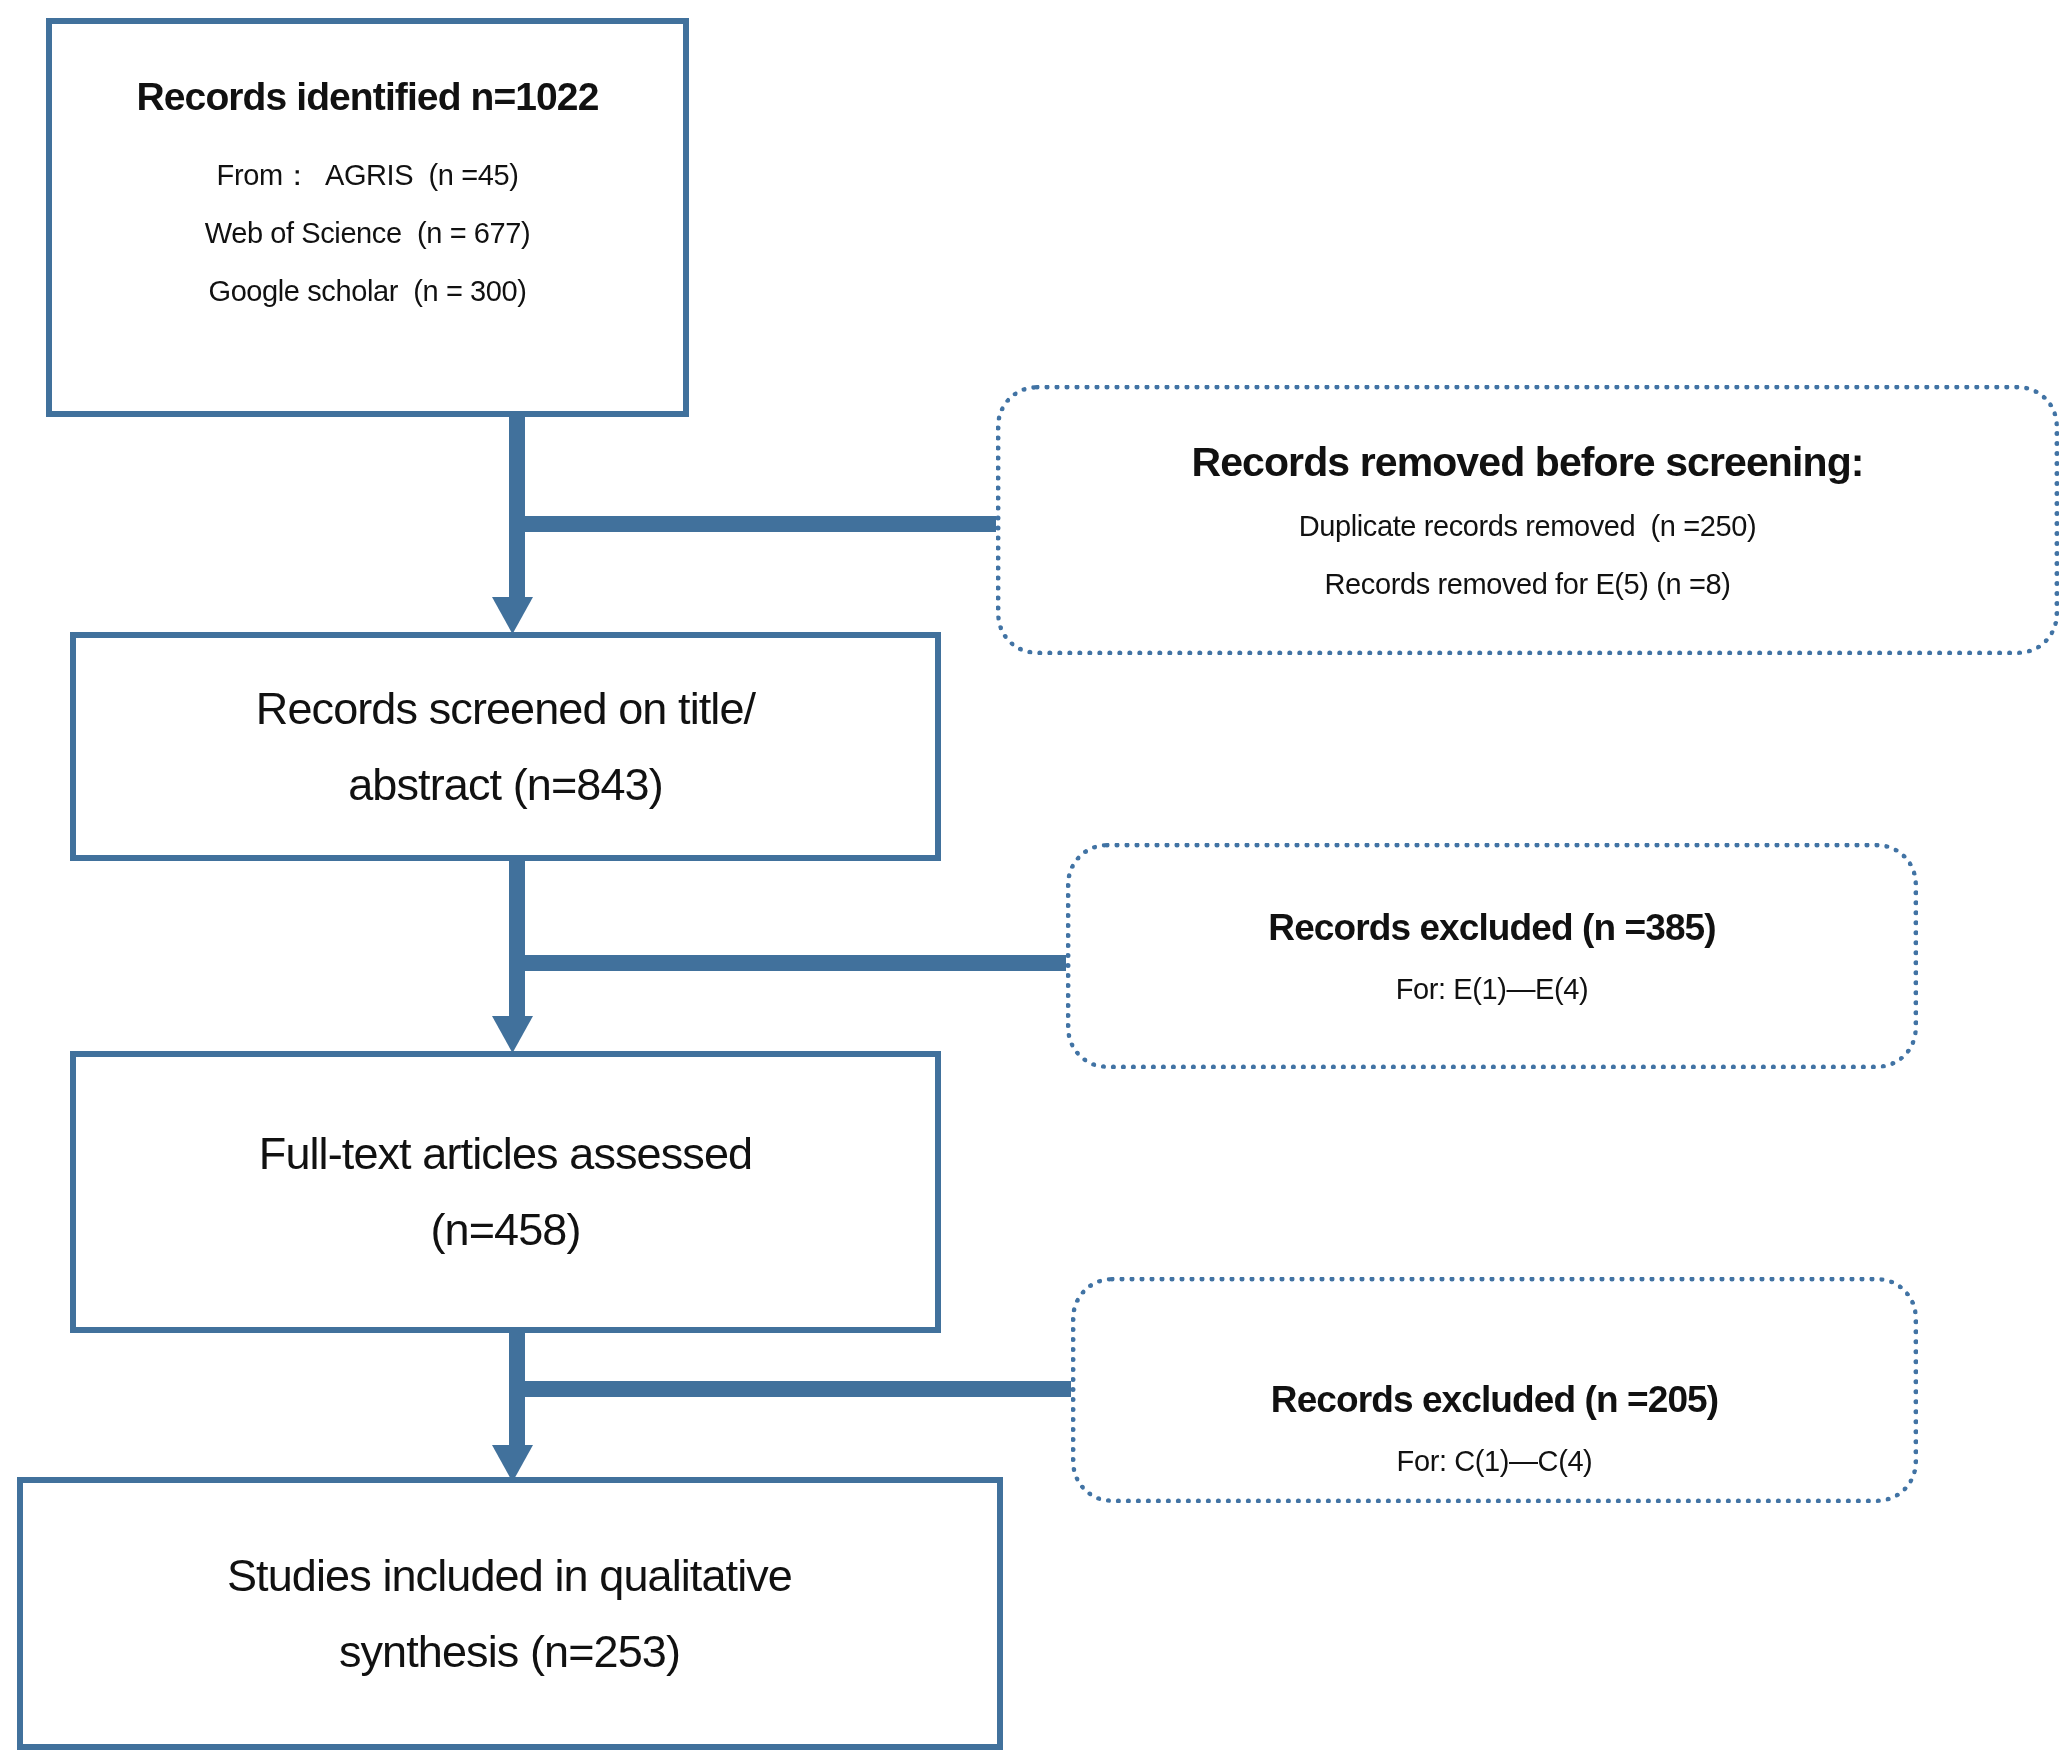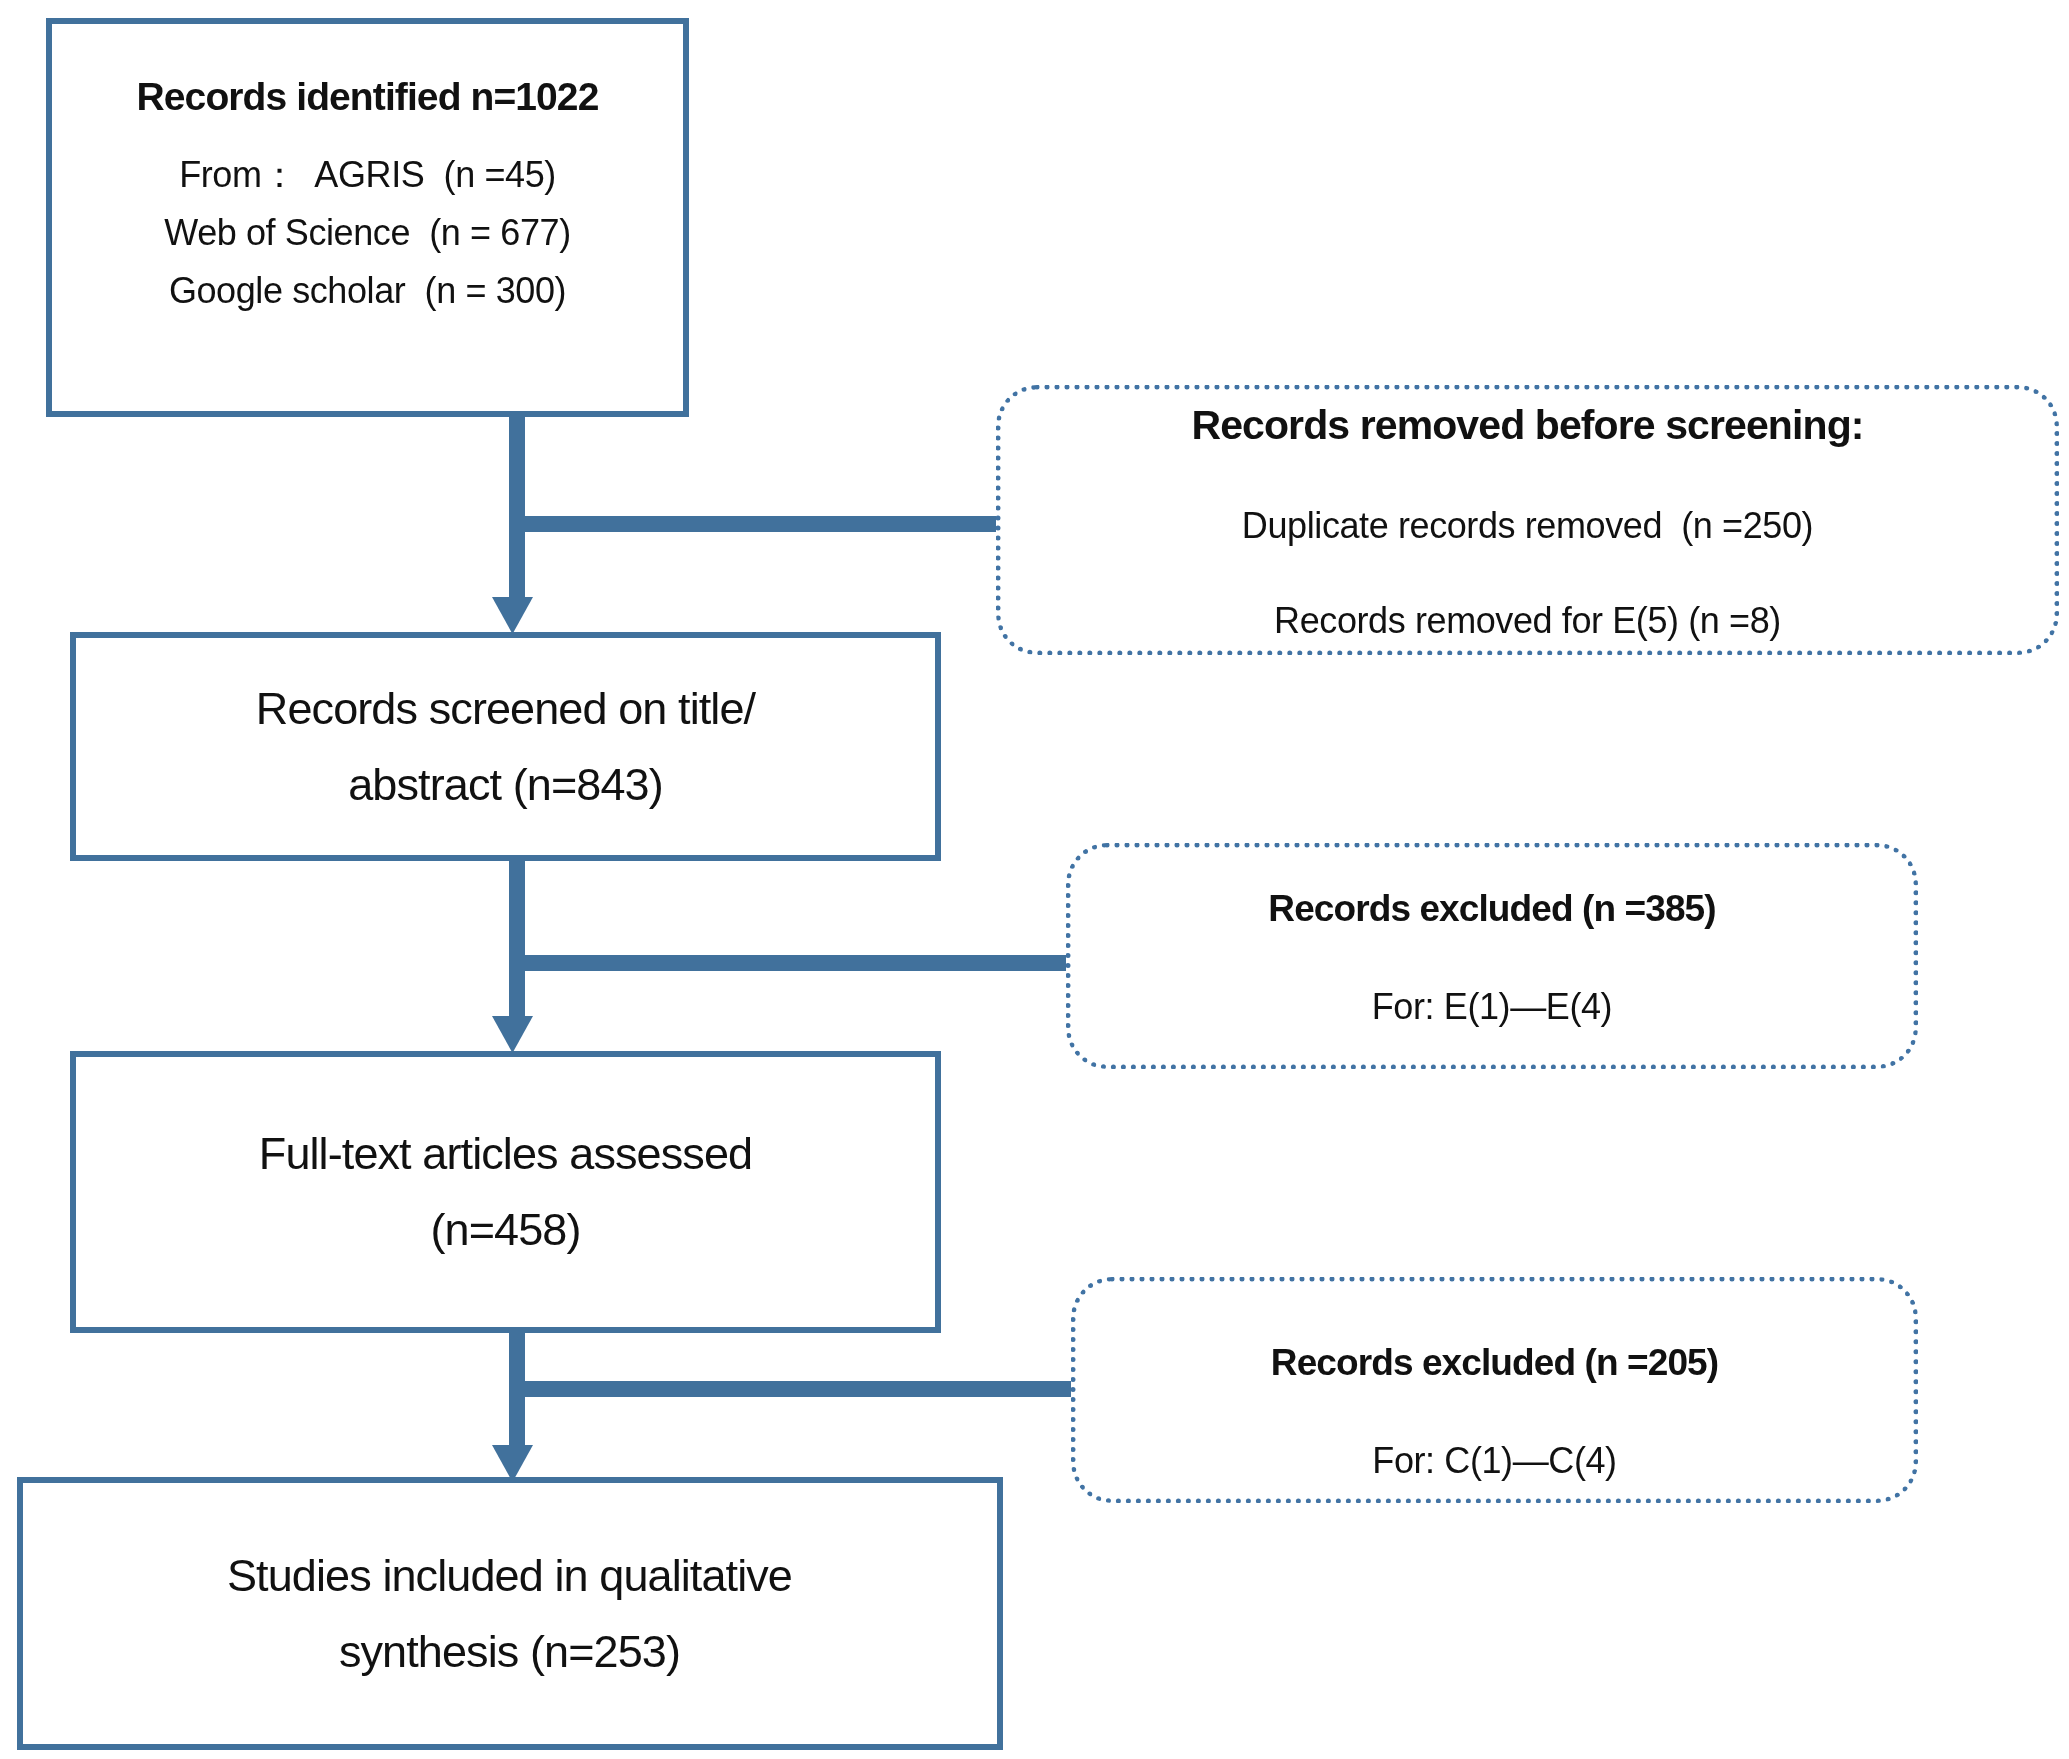--- a/index.html
+++ b/index.html
@@ -30,37 +30,36 @@
   .dotted-box {
     position: absolute;
     border: 5.1px dotted #4173A4;
     border-radius: 41px;
     background: #ffffff;
     display: flex;
     flex-direction: column;
     align-items: center;
     justify-content: center;
     text-align: center;
-    gap: 37px;
   }
 
   .title-xl {
     font-size: 39px; font-weight: bold; letter-spacing: -0.9px;
     line-height: 51px; white-space: pre;
   }
   .title-lg {
     font-size: 41px; font-weight: bold; letter-spacing: -0.9px;
     line-height: 53px; white-space: pre;
   }
   .title-md {
     font-size: 37px; font-weight: bold; letter-spacing: -0.9px;
     line-height: 49px; white-space: pre;
   }
   .line-reg {
-    font-size: 36px; font-weight: normal; letter-spacing: -0.4px;
+    font-size: 29px; font-weight: normal; letter-spacing: -0.4px;
     line-height: 42px; white-space: pre;
   }
   .big-line { font-size: 45px; font-weight: normal; letter-spacing: -0.9px; line-height: 60px; white-space: pre; }
 
   
   .vline { position: absolute; width: 6.8px; background: #41719C; }
   .hline { position: absolute; height: 6.8px; background: #41719C; }
   .arrow-down {
     position: absolute; width: 41px; height: 37px; background: #41719C;
     clip-path: polygon(0 0, 100% 0, 50% 100%);

